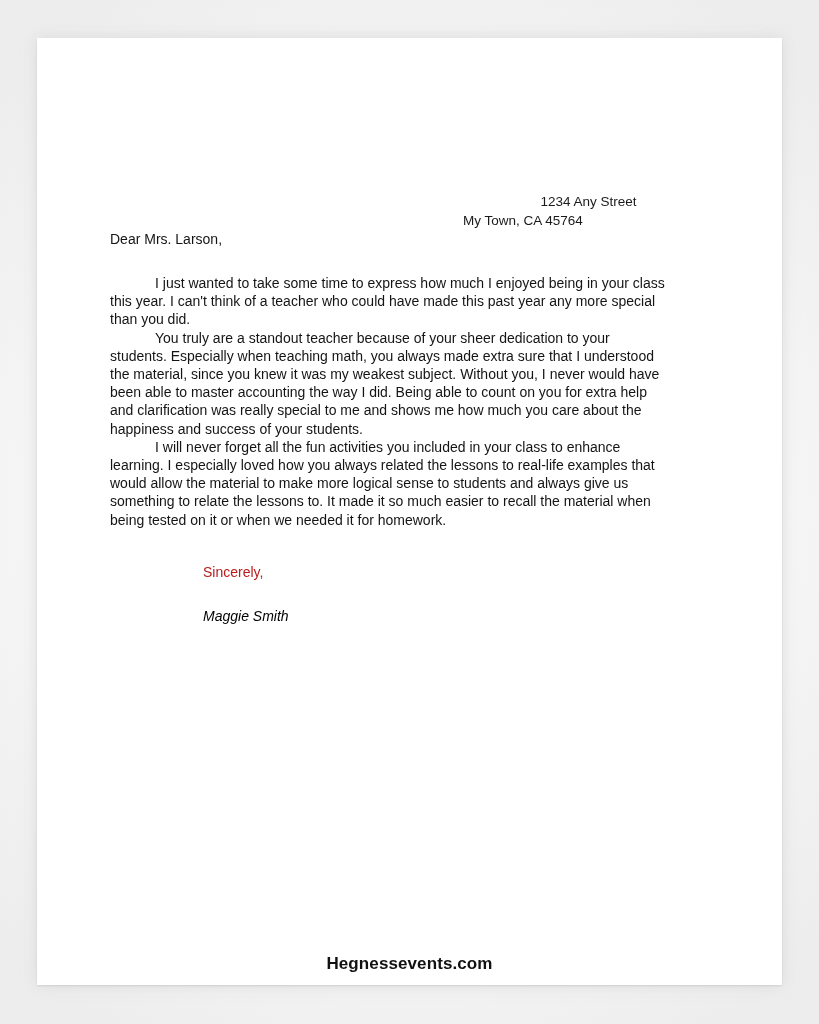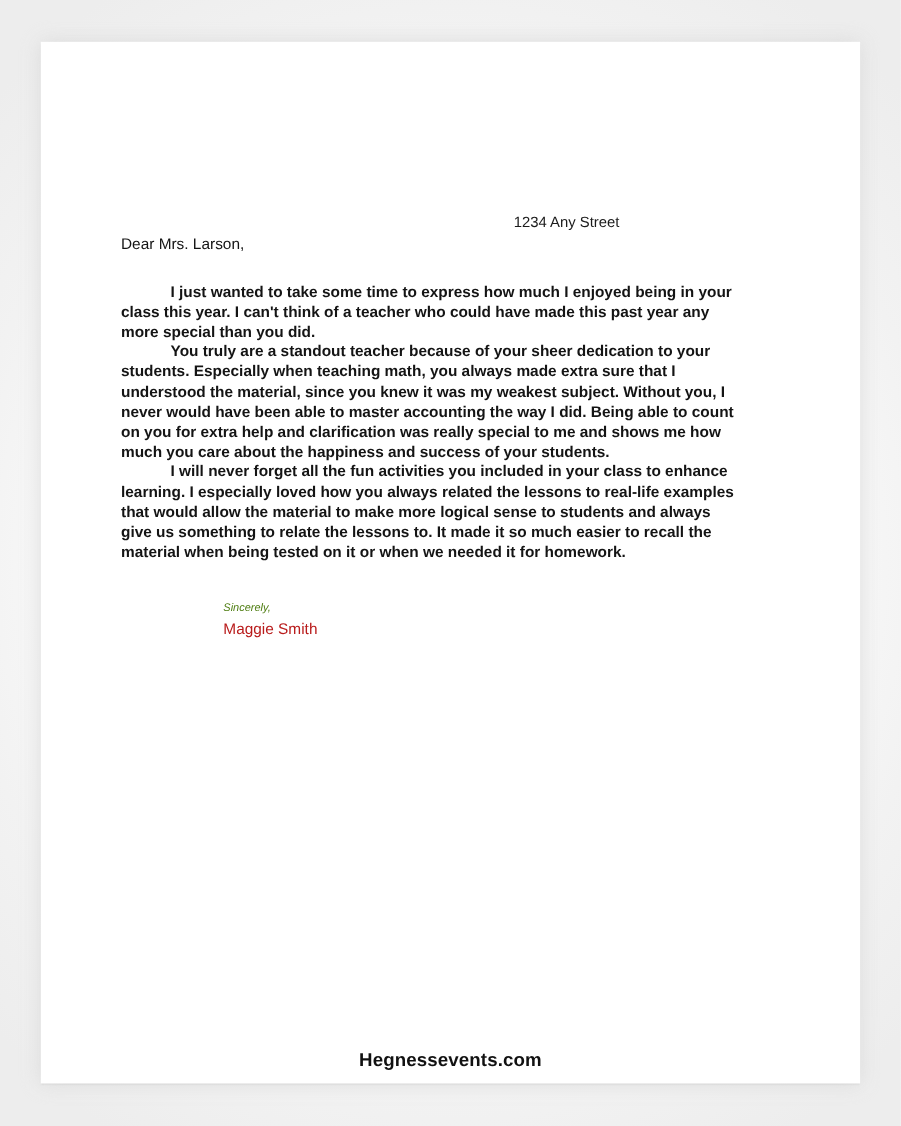--- a/index.html
+++ b/index.html
@@ -51,52 +51,53 @@
     margin-left: 353px;
     font-size: 13.5px;
     line-height: 18.5px;
     color: #1b1b1b;
   }
   .address-line {
     white-space: nowrap;
   }
   .address-line.street {
     padding-left: 4px;
+    text-align: center;
   }
   .salutation {
     font-size: 14px;
     line-height: 18px;
     color: #141414;
   }
   .paragraphs {
     margin-top: 26px;
     width: 560px;
     font-size: 14px;
     line-height: 18.2px;
     color: #141414;
     text-align: left;
-    font-weight: bold;
   }
   .paragraphs p {
     margin: 0;
     text-indent: 45px;
   }
   .closing {
     margin-top: 34px;
     margin-left: 93px;
-    font-size: 10px;
+    font-size: 14px;
     line-height: 18px;
-    color: #4d7c0f;
-    font-style: italic;
+    color: #b91c1c;
   }
   .signer {
+    margin-top: 26px;
     margin-left: 93px;
     font-size: 14px;
     line-height: 18px;
-    color: #b91c1c;
+    color: #000000;
+    font-style: italic;
   }
   .footer-brand {
     position: absolute;
     left: 0;
     right: 0;
     top: 916px;
     text-align: center;
     font-size: 17px;
     font-weight: bold;
     letter-spacing: 0.1px;
@@ -109,20 +110,21 @@
 <div class="canvas">
 
   <div class="page-shadow"></div>
 
   <div class="page">
 
     <div class="letter-body">
 
       <div class="address-block">
         <div class="address-line street">1234 Any Street</div>
+        <div class="address-line">My Town, CA 45764</div>
       </div>
 
       <div class="salutation">Dear Mrs. Larson,</div>
 
       <div class="paragraphs">
         <p>I just wanted to take some time to express how much I enjoyed being in your class this year. I can't think of a teacher who could have made this past year any more special than you did.</p>
         <p>You truly are a standout teacher because of your sheer dedication to your students. Especially when teaching math, you always made extra sure that I understood the material, since you knew it was my weakest subject. Without you, I never would have been able to master accounting the way I did. Being able to count on you for extra help and clarification was really special to me and shows me how much you care about the happiness and success of your students.</p>
         <p>I will never forget all the fun activities you included in your class to enhance learning. I especially loved how you always related the lessons to real-life examples that would allow the material to make more logical sense to students and always give us something to relate the lessons to. It made it so much easier to recall the material when being tested on it or when we needed it for homework.</p>
       </div>
 

